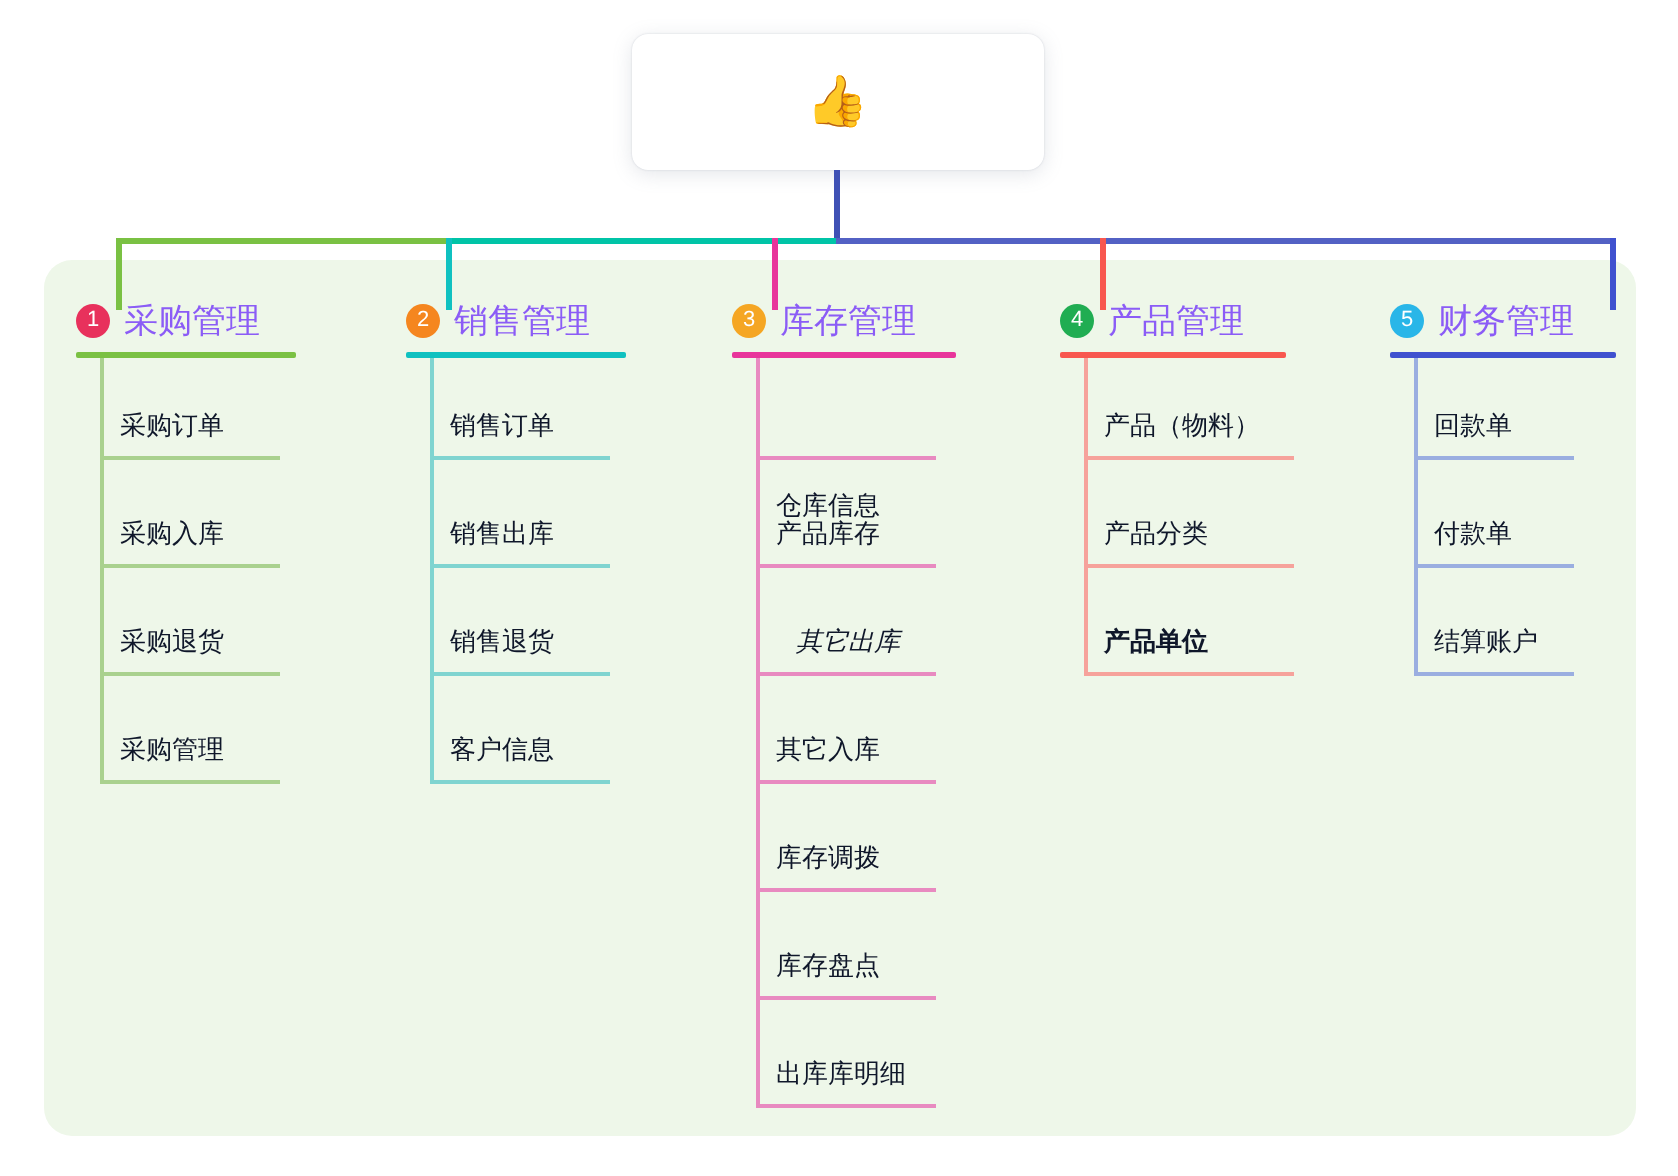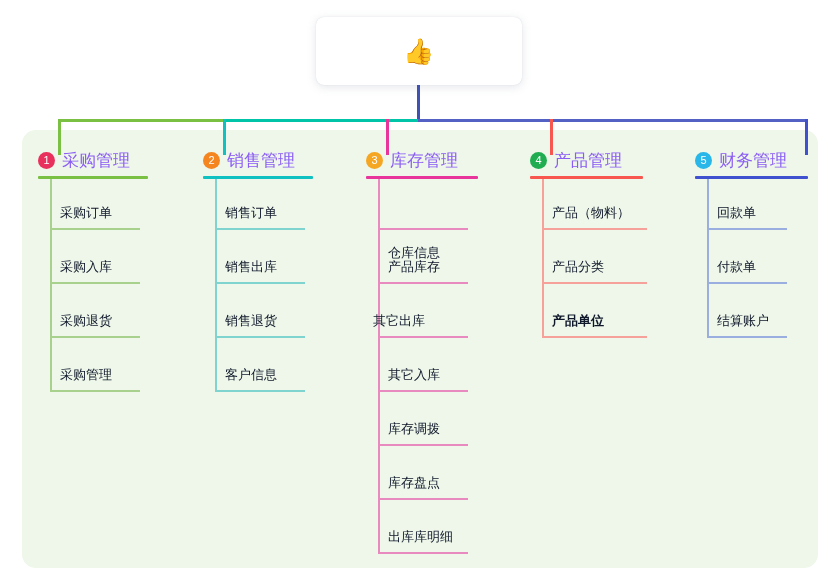--- a/index.html
+++ b/index.html
@@ -171,21 +171,21 @@
         <div class="col-head" style="position: absolute; left: 0px; top: 145px;">
           <span class="badge" style="background: rgb(245, 166, 35);">3</span>
           <span class="col-title">库存管理</span>
         </div>
         <div class="col-rule" style="top: 176px; width: 112px; background: rgb(232, 53, 155);"></div>
         <div class="stem" style="left: 12px; top: 179px; height: 375px; background: rgb(232, 138, 192);"></div>
         <div class="leaf-label" style="left: 22px; top: 204px; margin-top: 40px;">仓库信息</div>
         <div class="leaf" style="left: 12px; top: 228px; width: 90px; background: rgb(232, 138, 192);"></div>
         <div class="leaf-label" style="left: 22px; top: 258px;">产品库存</div>
         <div class="leaf" style="left: 12px; top: 282px; width: 90px; background: rgb(232, 138, 192);"></div>
-        <div class="leaf-label" style="left: 7px; top: 312px;">其它出库</div>
+        <div class="leaf-label" style="left: 32px; top: 312px; font-style: italic;">其它出库</div>
         <div class="leaf" style="left: 12px; top: 336px; width: 90px; background: rgb(232, 138, 192);"></div>
         <div class="leaf-label" style="left: 22px; top: 366px;">其它入库</div>
         <div class="leaf" style="left: 12px; top: 390px; width: 90px; background: rgb(232, 138, 192);"></div>
         <div class="leaf-label" style="left: 22px; top: 420px;">库存调拨</div>
         <div class="leaf" style="left: 12px; top: 444px; width: 90px; background: rgb(232, 138, 192);"></div>
         <div class="leaf-label" style="left: 22px; top: 474px; text-align: right;">库存盘点</div>
         <div class="leaf" style="left: 12px; top: 498px; width: 90px; background: rgb(232, 138, 192);"></div>
         <div class="leaf-label" style="left: 22px; top: 528px;">出库库明细</div>
         <div class="leaf" style="left: 12px; top: 552px; width: 90px; background: rgb(232, 138, 192);"></div>
       </div>

